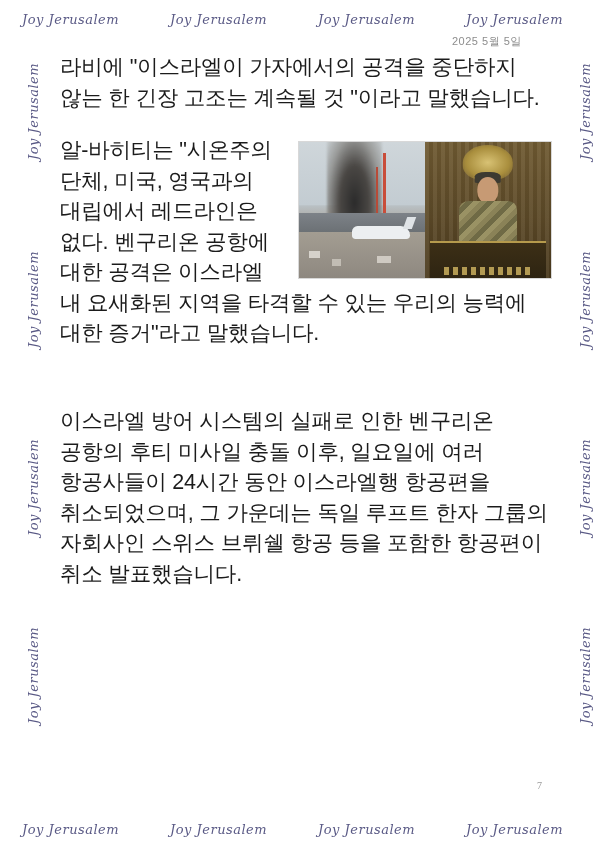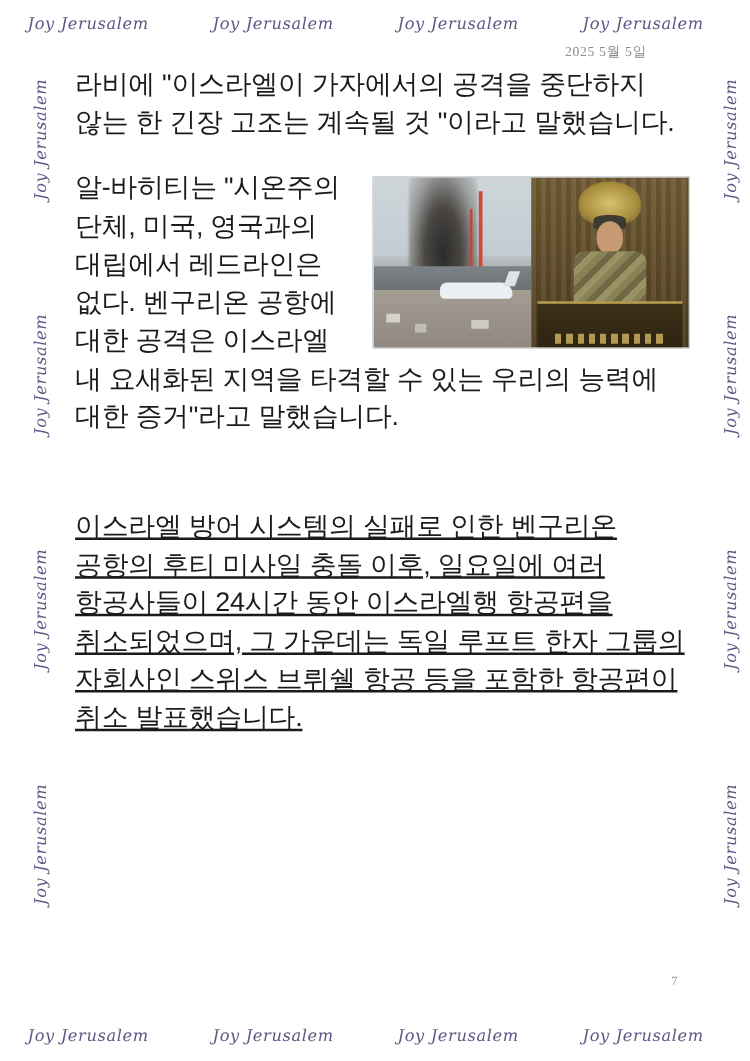--- a/index.html
+++ b/index.html
@@ -41,21 +41,21 @@
   .wm.vert {
     transform: rotate(-90deg);
     transform-origin: left top;
   }
 
   
   .date-stamp {
     position: absolute;
     top: 34px;
     left: 452px;
-    font-family: Liberation Serif, serif;
+    font-family: Liberation Sans, sans-serif;
     font-size: 11px;
     color: #8d8d8d;
     letter-spacing: 0.5px;
     white-space: nowrap;
   }
 
   
   .content {
     position: absolute;
     left: 60px;
@@ -304,19 +304,19 @@
           <div class="podium">
             <div class="podium-text"></div>
           </div>
         </div>
       </div>
       <p class="para p2">알-바히티는 "시온주의 단체, 미국, 영국과의 대립에서 레드라인은 없다. 벤구리온 공항에 대한 공격은 이스라엘 내 요새화된 지역을 타격할 수 있는 우리의 능력에 대한 증거"라고 말했습니다.</p>
     </div>
 
     <div style="clear:both;"></div>
 
-    <p class="para p3" style="margin-top:36px;text-decoration:underline;">이스라엘 방어 시스템의 실패로 인한 벤구리온 공항의 후티 미사일 충돌 이후, 일요일에 여러 항공사들이 24시간 동안 이스라엘행 항공편을 취소되었으며,  그 가운데는 독일 루프트 한자 그룹의 자회사인 스위스 브뤼쉘 항공 등을 포함한 항공편이 취소 발표했습니다.</p>
+    <p class="para p3" style="margin-top:36px;">이스라엘 방어 시스템의 실패로 인한 벤구리온 공항의 후티 미사일 충돌 이후, 일요일에 여러 항공사들이 24시간 동안 이스라엘행 항공편을 취소되었으며,  그 가운데는 독일 루프트 한자 그룹의 자회사인 스위스 브뤼쉘 항공 등을 포함한 항공편이 취소 발표했습니다.</p>
 
   </div>
 
   <div class="page-number">7</div>
 
 </div>
 
 </body></html>

